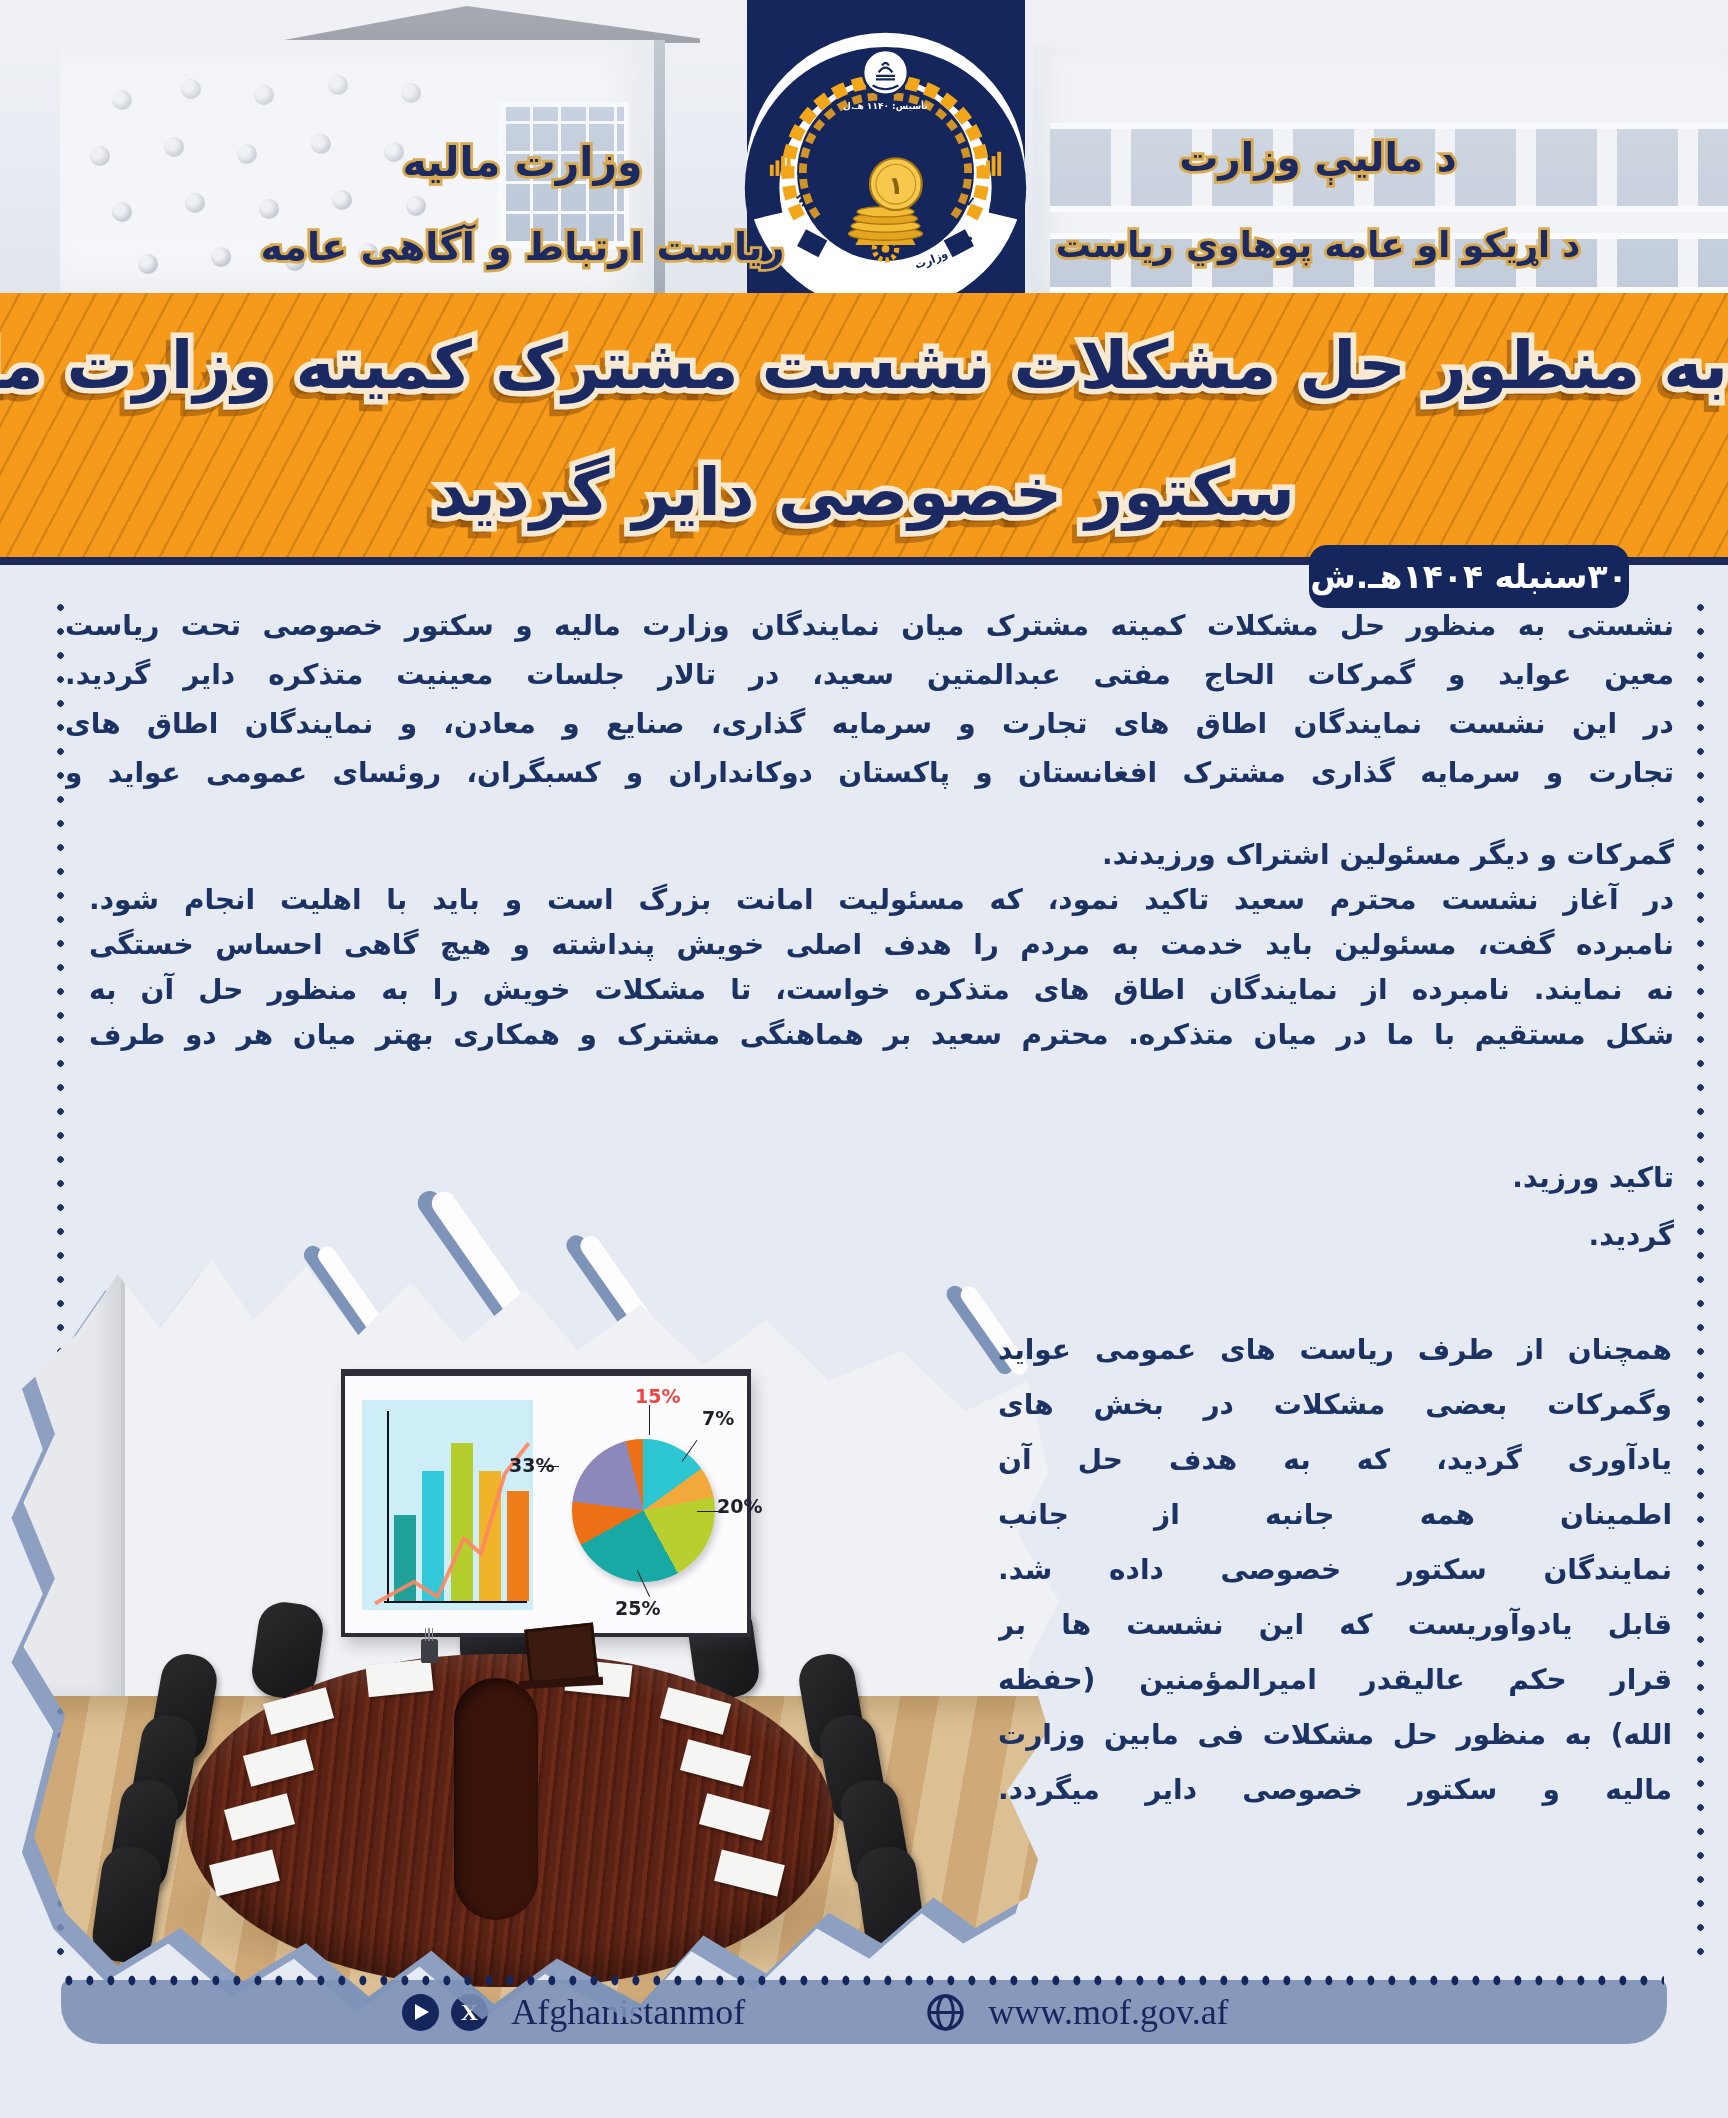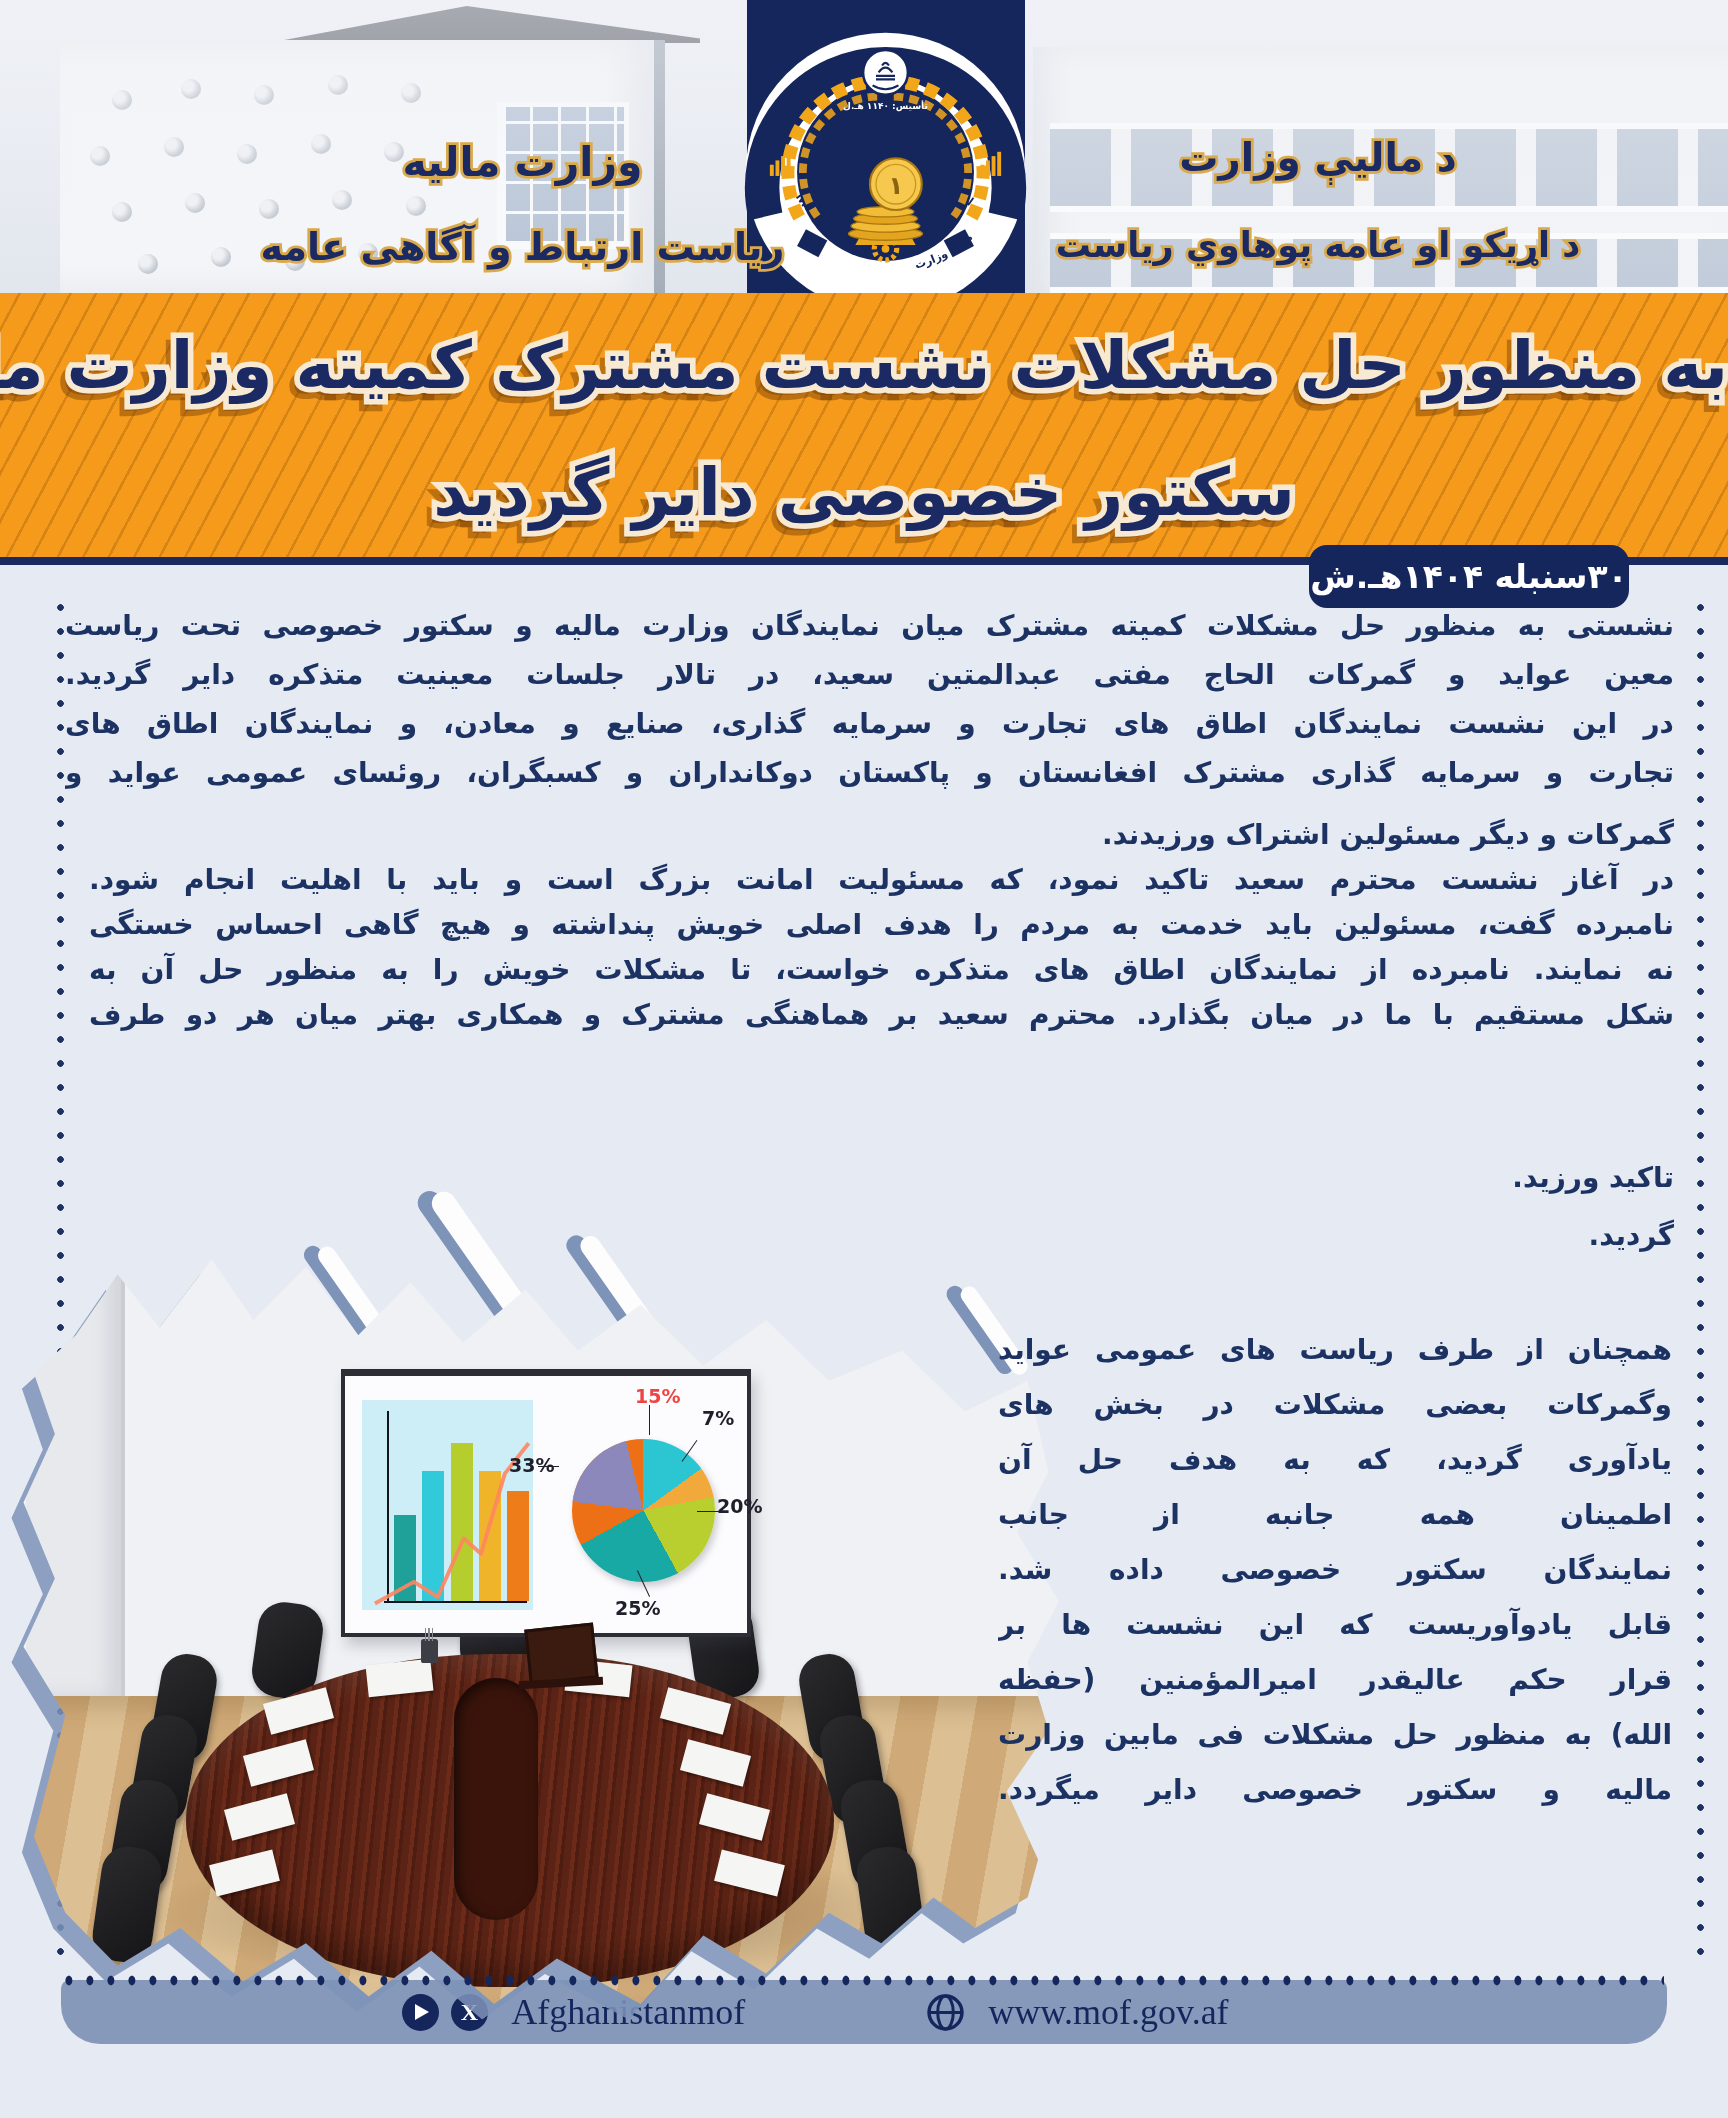--- a/index.html
+++ b/index.html
@@ -66,21 +66,21 @@
     background-image:radial-gradient(circle 3.5px at 3.5px 3.5px,#1b3263 3px,transparent 3.5px);
     background-size:7px 24px;background-repeat:repeat-y;}
   .dots-left{left:57px;}
   .dots-right{left:1697px;}
 
   .bline-group{position:absolute;left:65px;right:54px;z-index:40;direction:rtl;}
   .bline{display:block;font-weight:bold;color:#1b3263;font-size:28px;white-space:normal;
     text-align:justify;text-align-last:justify;overflow:hidden;}
   .bline.short{text-align:right;text-align-last:right;}
   #lines-g1{top:601px;} #lines-g1 .bline{line-height:49px;height:49px;}
-  #lines-g2{top:812px;margin-left:24px;} #lines-g2 .bline{line-height:45px;height:45px;}
+  #lines-g2{top:832px;margin-left:24px;} #lines-g2 .bline{line-height:45px;height:45px;}
   #lines-g3{top:1149px;} #lines-g3 .bline{line-height:58px;height:58px;}
   #lines-col{top:1322px;left:auto;right:56px;width:674px;}
   #lines-col .bline{line-height:55px;height:55px;}
 
   
   .illu{position:absolute;left:13px;top:1244px;width:1046px;height:760px;z-index:20;}
   .blob{position:absolute;inset:0;
     clip-path:polygon(6% 12%,10% 4%,14% 11%,19% 2%,23% 10%,28% 3%,33% 12%,38% 5%,43% 13%,49% 6%,54% 14%,60% 8%,66% 16%,72% 10%,78% 18%,85% 14%,91% 22%,97% 18%,99% 30%,96% 38%,100% 47%,97% 55%,99% 64%,95% 72%,98% 81%,97% 86%,92% 90%,88% 86%,83% 92%,78% 88%,72% 96%,66% 91%,60% 100%,52% 94%,46% 100%,40% 93%,34% 99%,28% 92%,22% 97%,16% 90%,10% 95%,5% 88%,2% 78%,5% 62%,1% 53%,4% 44%,1% 34%,4% 25%,2% 17%);}
   .blob-shadow{background:#7e93b8;transform:translate(-12px,15.6px);opacity:.85;}
   .room{background:#fbfbfc;filter:drop-shadow(0 6px 9.5px rgba(70,95,140,.30));overflow:hidden;}
@@ -288,21 +288,21 @@
       <div class="bline">نشستی به منظور حل مشکلات کمیته مشترک میان نمایندگان وزارت مالیه و سکتور خصوصی تحت ریاست</div>
       <div class="bline">معین عواید و گمرکات الحاج مفتی عبدالمتین سعید، در تالار جلسات معینیت متذکره دایر گردید.</div>
       <div class="bline">در این نشست نمایندگان اطاق های تجارت و سرمایه گذاری، صنایع و معادن، و نمایندگان اطاق های</div>
       <div class="bline">تجارت و سرمایه گذاری مشترک افغانستان و پاکستان دوکانداران و کسبگران، روئسای عمومی عواید و</div>
     </div>
   <div id="lines-g2" class="bline-group">
       <div class="bline short">گمرکات و دیگر مسئولین اشتراک ورزیدند.</div>
       <div class="bline">در آغاز نشست محترم سعید تاکید نمود، که مسئولیت امانت بزرگ است و باید با اهلیت انجام شود.</div>
       <div class="bline">نامبرده گفت، مسئولین باید خدمت به مردم را هدف اصلی خویش پنداشته و هیچ گاهی احساس خستگی</div>
       <div class="bline">نه نمایند. نامبرده از نمایندگان اطاق های متذکره خواست، تا مشکلات خویش را به منظور حل آن به</div>
-      <div class="bline">شکل مستقیم با ما در میان بگذارد. محترم سعید بر هماهنگی مشترک و همکاری بهتر میان هر دو طرف</div>
+      <div class="bline">شکل مستقیم با ما در میان متذکره. محترم سعید بر هماهنگی مشترک و همکاری بهتر میان هر دو طرف</div>
     </div>
   <div id="lines-g3" class="bline-group">
       <div class="bline short">تاکید ورزید.</div>
       <div class="bline short">گردید.</div>
     </div>
   <div id="lines-col" class="bline-group">
       <div class="bline">همچنان از طرف ریاست های عمومی عواید</div>
       <div class="bline">وگمرکات بعضی مشکلات در بخش های</div>
       <div class="bline">یادآوری گردید، که به هدف حل آن</div>
       <div class="bline">اطمینان همه جانبه از جانب</div>

